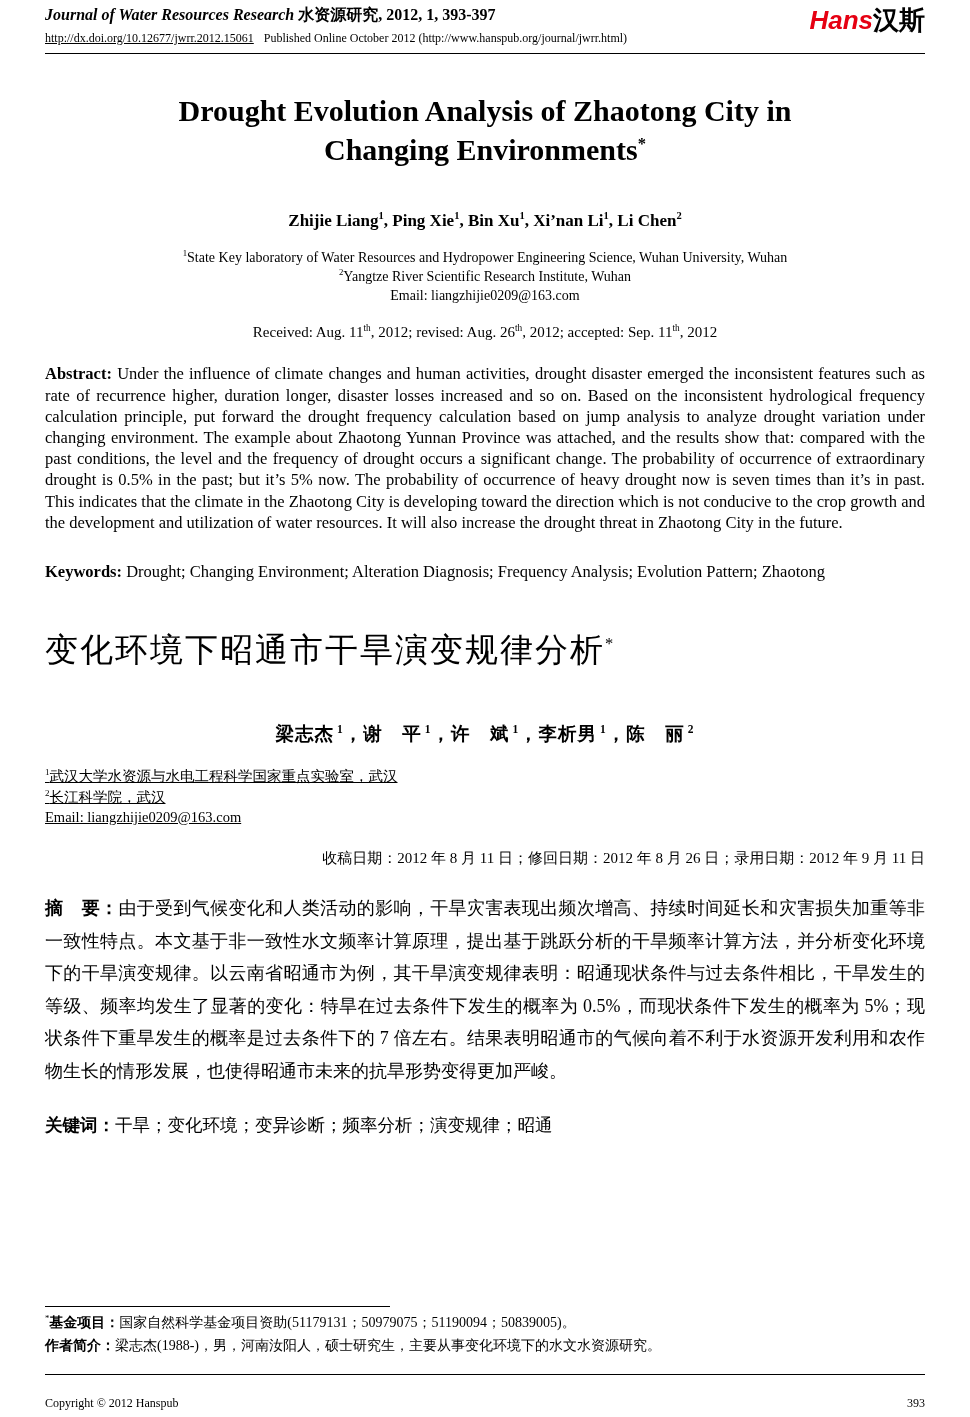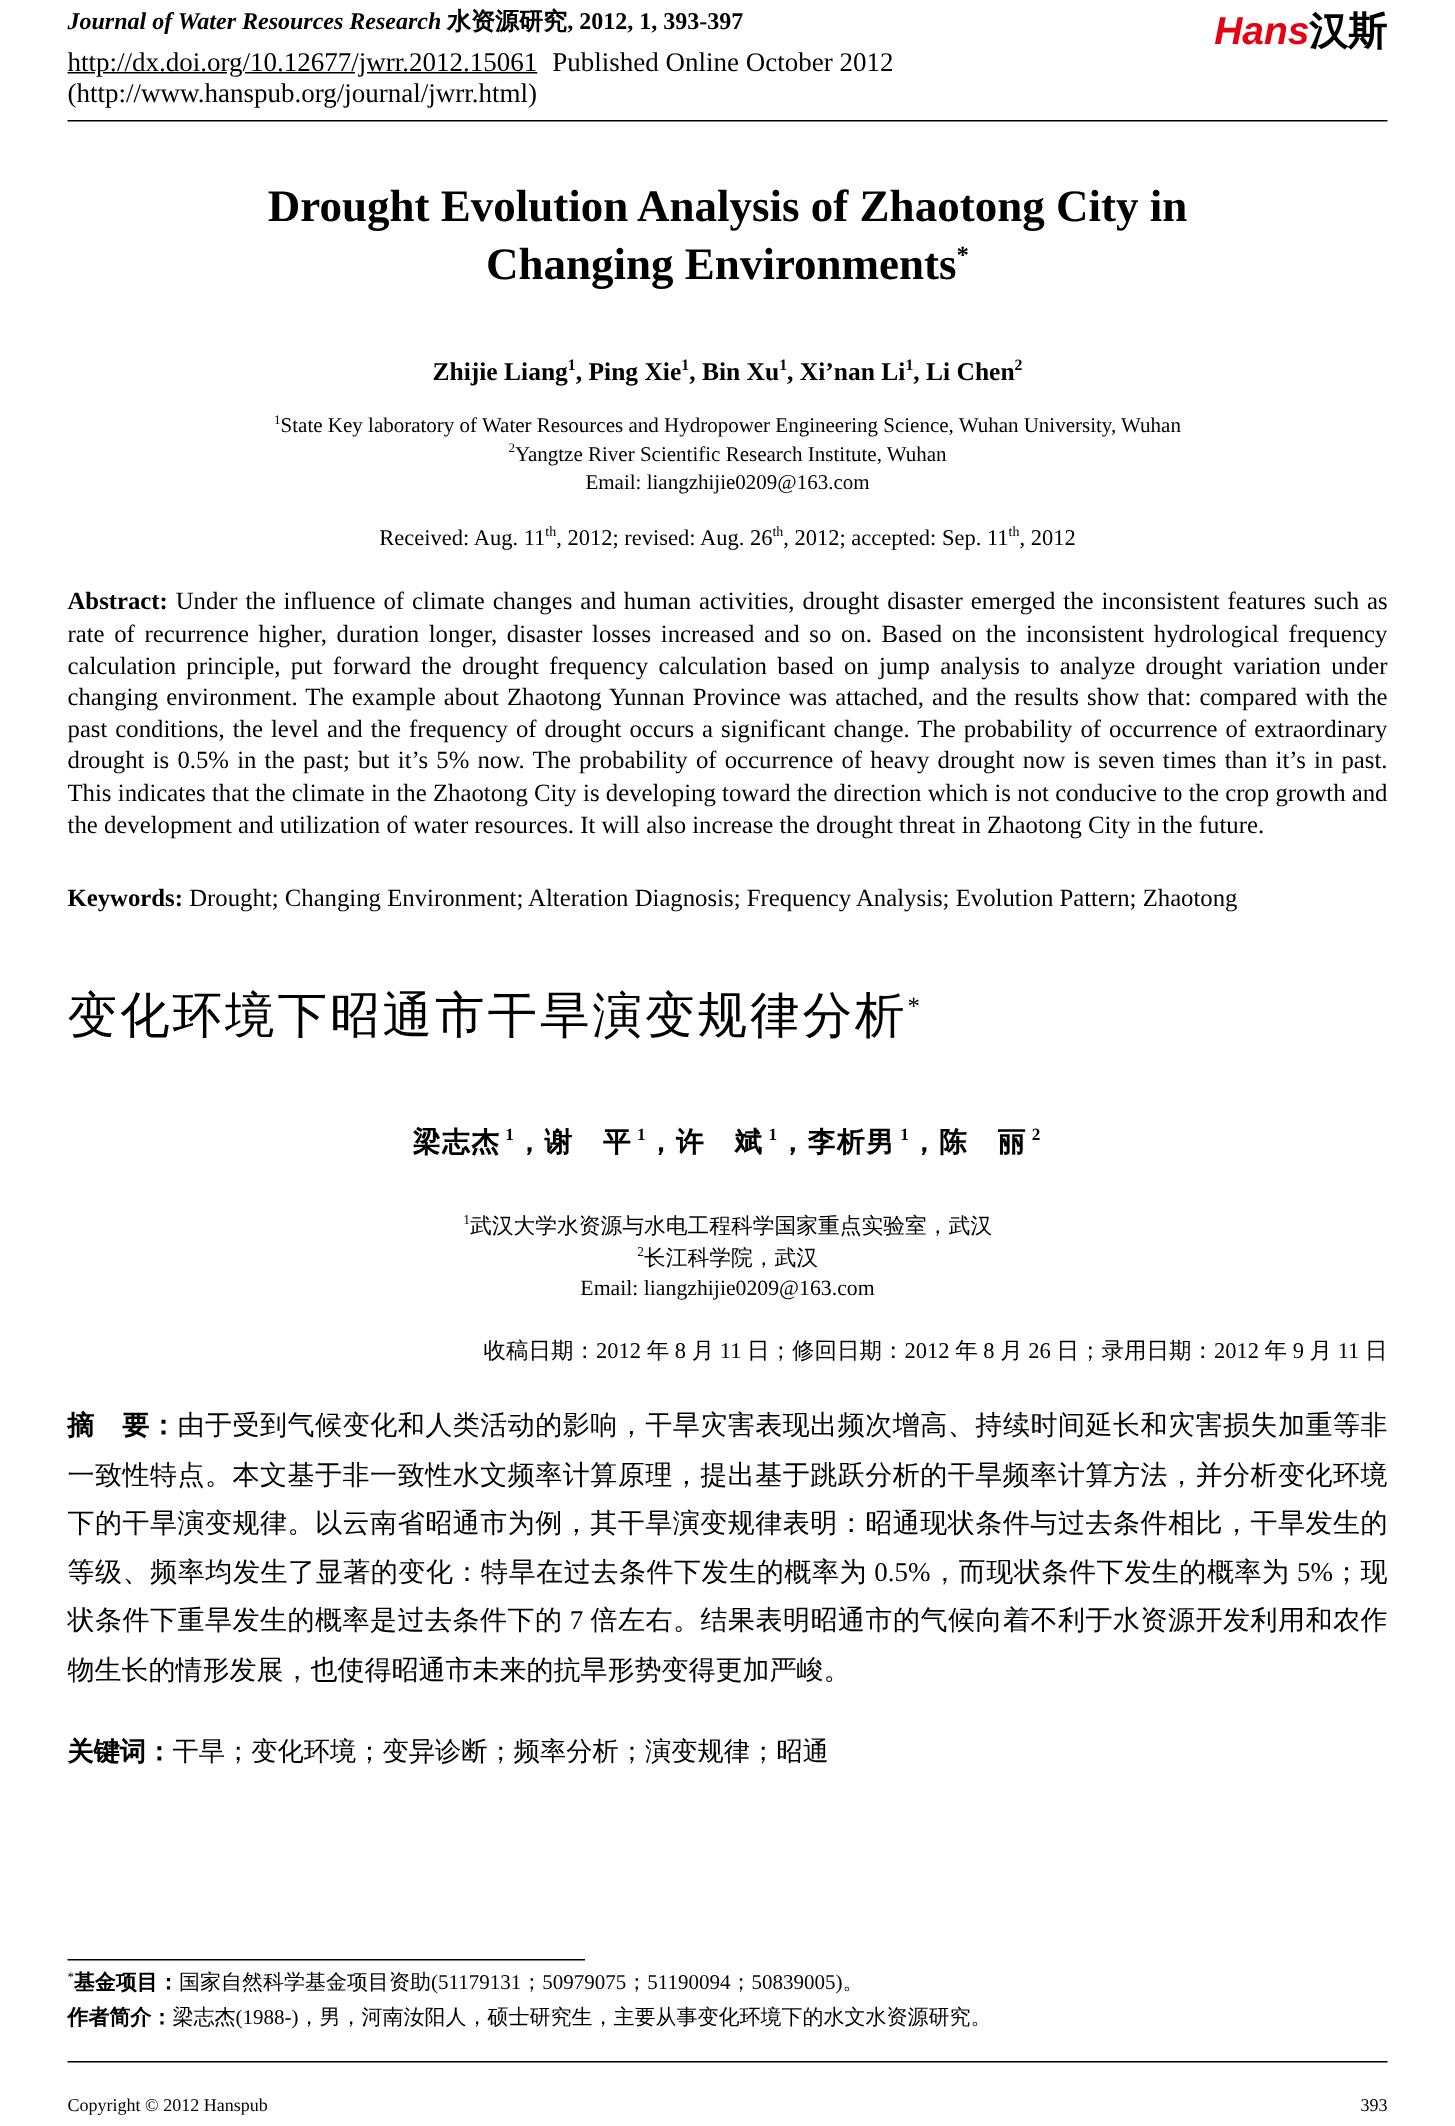--- a/index.html
+++ b/index.html
@@ -14,21 +14,21 @@
   }
   .margin { padding-left: 45px; padding-right: 45px; }
 
   sup { font-size: 0.62em; line-height: 0; vertical-align: super; }
 
   
   .header { padding-top: 5px; border-radius: 14px; }
   .header-top { display: flex; justify-content: space-between; align-items: flex-start; }
   .journal-line { font-size: 16px; font-weight: bold; line-height: 1.3; }
   .journal-en { font-style: italic; }
-  .doi-line { font-size: 18px; margin-top: 5px; }
+  .doi-line { font-size: 12px; margin-top: 5px; }
   .doi-link { color: #000; text-decoration: underline; cursor: pointer; }
   .published-info { margin-left: 10px; }
   .logo { font-size: 26px; font-weight: bold; white-space: nowrap; line-height: 1; padding-top: 2px; }
   .logo-hans { color: #e60012; font-style: italic; font-family: "Liberation Sans", "DejaVu Sans", sans-serif; }
   .logo-cn { color: #000; font-family: "Liberation Sans", "DejaVu Sans", sans-serif; }
   .header-rule { border-bottom: 1.5px solid #000; margin-top: 7px; }
 
   
   .title-en { text-align: center; font-size: 30px; font-weight: bold; line-height: 1.3; margin-top: 37px; }
   .title-en sup { font-size: 0.55em; }
@@ -36,21 +36,21 @@
   .affil { text-align: center; font-size: 14px; line-height: 1.35; margin-top: 18px; }
   .received-en { text-align: center; font-size: 15px; margin-top: 19px; }
   .abstract-en { text-align: justify; font-size: 16.5px; line-height: 21.2px; margin-top: 22px; }
   .keywords-en { text-align: left; font-size: 16.5px; line-height: 21.2px; margin-top: 28px; padding-left: 97px; text-indent: -97px; }
 
   
   .title-cn { text-align: left; font-size: 33px; font-weight: normal; margin-top: 46px; letter-spacing: 2px; }
   .title-cn sup { font-size: 0.5em; }
   .authors-cn { text-align: center; font-size: 18.5px; font-weight: bold; margin-top: 48px; letter-spacing: 1px; }
   .authors-cn sup { margin-left: 3px; }
-  .affil-cn { text-align: center; font-size: 14.5px; line-height: 1.4; margin-top: 35px; }
+  .affil-cn { text-align: left; font-size: 14.5px; line-height: 1.4; margin-top: 20px; text-decoration: underline; }
   .received-cn { text-align: right; font-size: 15px; margin-top: 22px; }
   .abstract-cn { text-align: justify; font-size: 18px; line-height: 32.5px; margin-top: 24px; }
   .abstract-cn .label-cn, .keywords-cn .label-cn { font-weight: bold; font-family: "Liberation Sans", "DejaVu Sans", sans-serif; text-align: center; }
   .keywords-cn { font-size: 17.5px; margin-top: 26px; }
 
   
   .footnote { position: absolute; left: 45px; right: 45px; bottom: 60px; font-size: 14px; line-height: 1.6; }
   .footnote-rule { width: 345px; border-top: 1.2px solid #000; margin-bottom: 5px; }
   .fn-label { font-weight: bold; }
 

